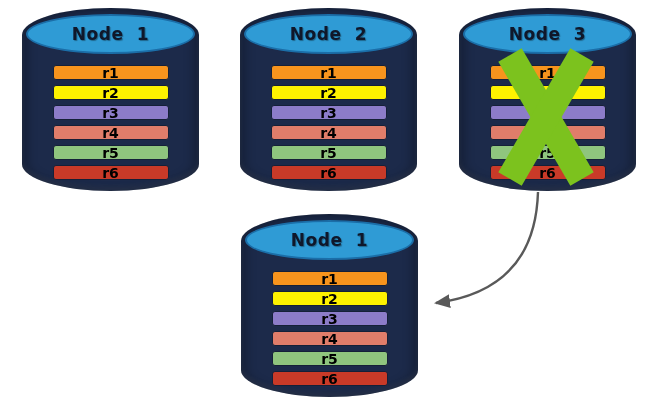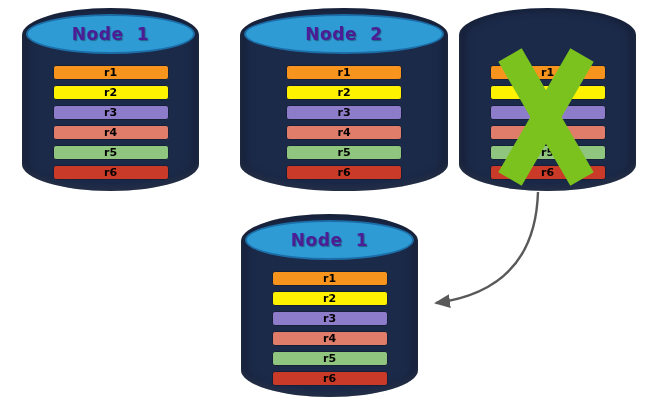--- a/index.html
+++ b/index.html
@@ -14,21 +14,21 @@
     height: 402px;
     background: #ffffff;
     overflow: hidden;
   }
   .node {
     position: absolute;
     width: 177px;
     height: 187px;
   }
   .node-1 { left: 22px;  top: 5px; }
-  .node-2 { left: 240px; top: 5px; padding-left: 31px; }
+  .node-2 { left: 240px; top: 5px; }
   .node-3 { left: 459px; top: 5px; }
   .node-4 { left: 241px; top: 211px; }
 
   .cyl-body {
     position: absolute;
     left: 0; right: 0;
     top: 3px; bottom: 1px;
     background: #1C2A4A;
     border-radius: 50% 50% 50% 50% / 27px 27px 27px 27px;
     box-shadow: inset 0 -3px 6px rgba(255,255,255,0.08), inset 6px 0 10px rgba(0,0,0,0.25), inset -6px 0 10px rgba(0,0,0,0.25);
@@ -40,21 +40,21 @@
     height: 40px;
     background: #2F9BD5;
     border: 2px solid #1B6EA8;
     border-radius: 50%;
     display: flex;
     align-items: center;
     justify-content: center;
     box-sizing: border-box;
   }
   .node-title {
-    color: #4c1d95;
+    color: #0f172a;
     font-size: 17px;
     font-weight: bold;
     letter-spacing: 0.5px;
     word-spacing: 7px;
     text-shadow: 1px 1px 1px rgba(0,0,0,0.35);
     white-space: nowrap;
   }
   .rows {
     position: absolute;
     left: 50%;
@@ -63,21 +63,21 @@
     width: 116px;
   }
   .row {
     height: 13px;
     margin-bottom: 5px;
     border: 1px solid #152038;
     border-radius: 3px;
     display: flex;
     align-items: center;
     justify-content: center;
-    font-size: 11px;
+    font-size: 14px;
     font-weight: bold;
     color: #000000;
     line-height: 1;
   }
   .x-mark {
     position: absolute;
     left: 35px;
     top: 45px;
     width: 104px;
     height: 134px;
@@ -145,20 +145,23 @@
           <span>r5</span>
         </div>
       <div class="row" style="background-color: rgb(201, 58, 40);">
           <span>r6</span>
         </div>
     </div>
   </div>
 
   <div class="node node-3">
     <div class="cyl-body" style="background-color: rgb(28, 42, 74);"></div>
+    <div class="cyl-top" style="background-color: rgb(47, 155, 213);">
+      <span class="node-title">Node 3</span>
+    </div>
     <div class="rows">
       <div class="row" style="background-color: rgb(247, 148, 29);">
           <span>r1</span>
         </div>
       <div class="row" style="background-color: rgb(254, 242, 0);">
           <span>r2</span>
         </div>
       <div class="row" style="background-color: rgb(140, 124, 201);">
           <span>r3</span>
         </div>

